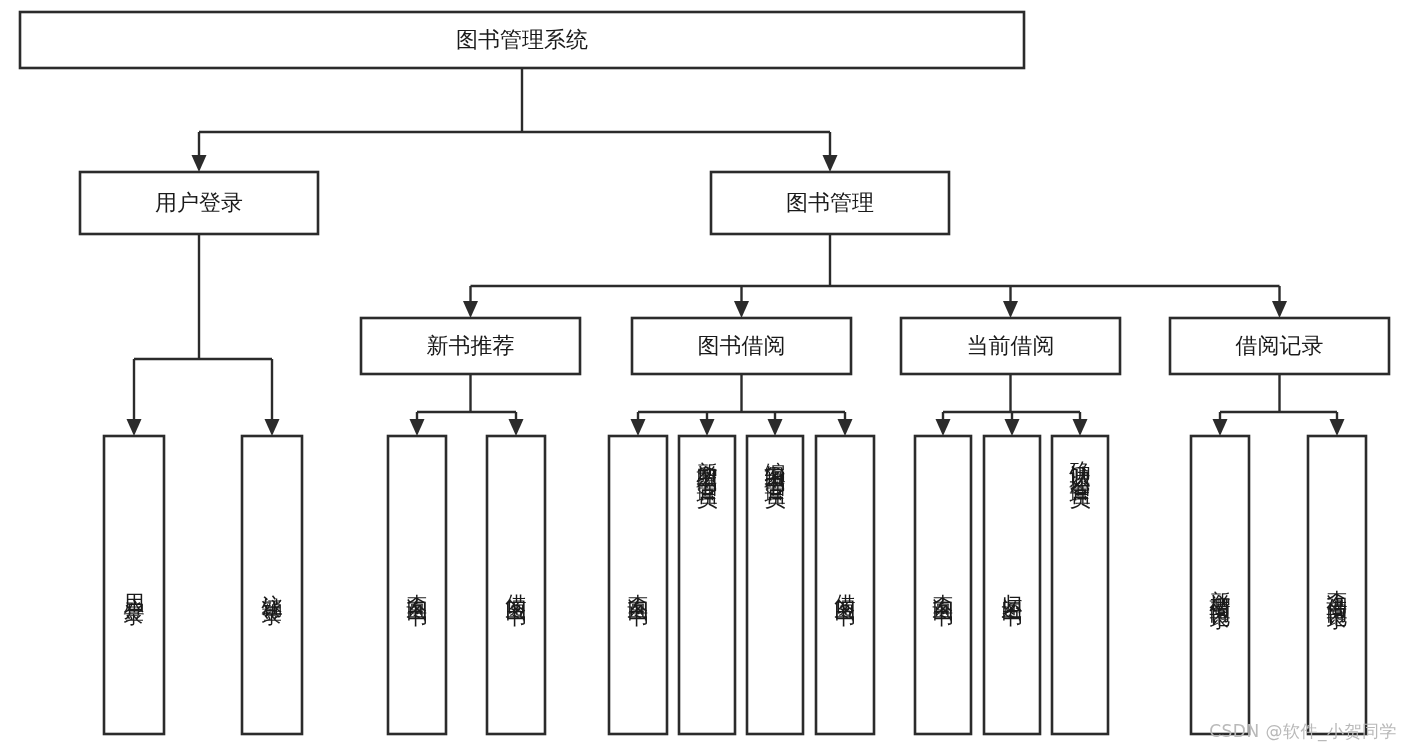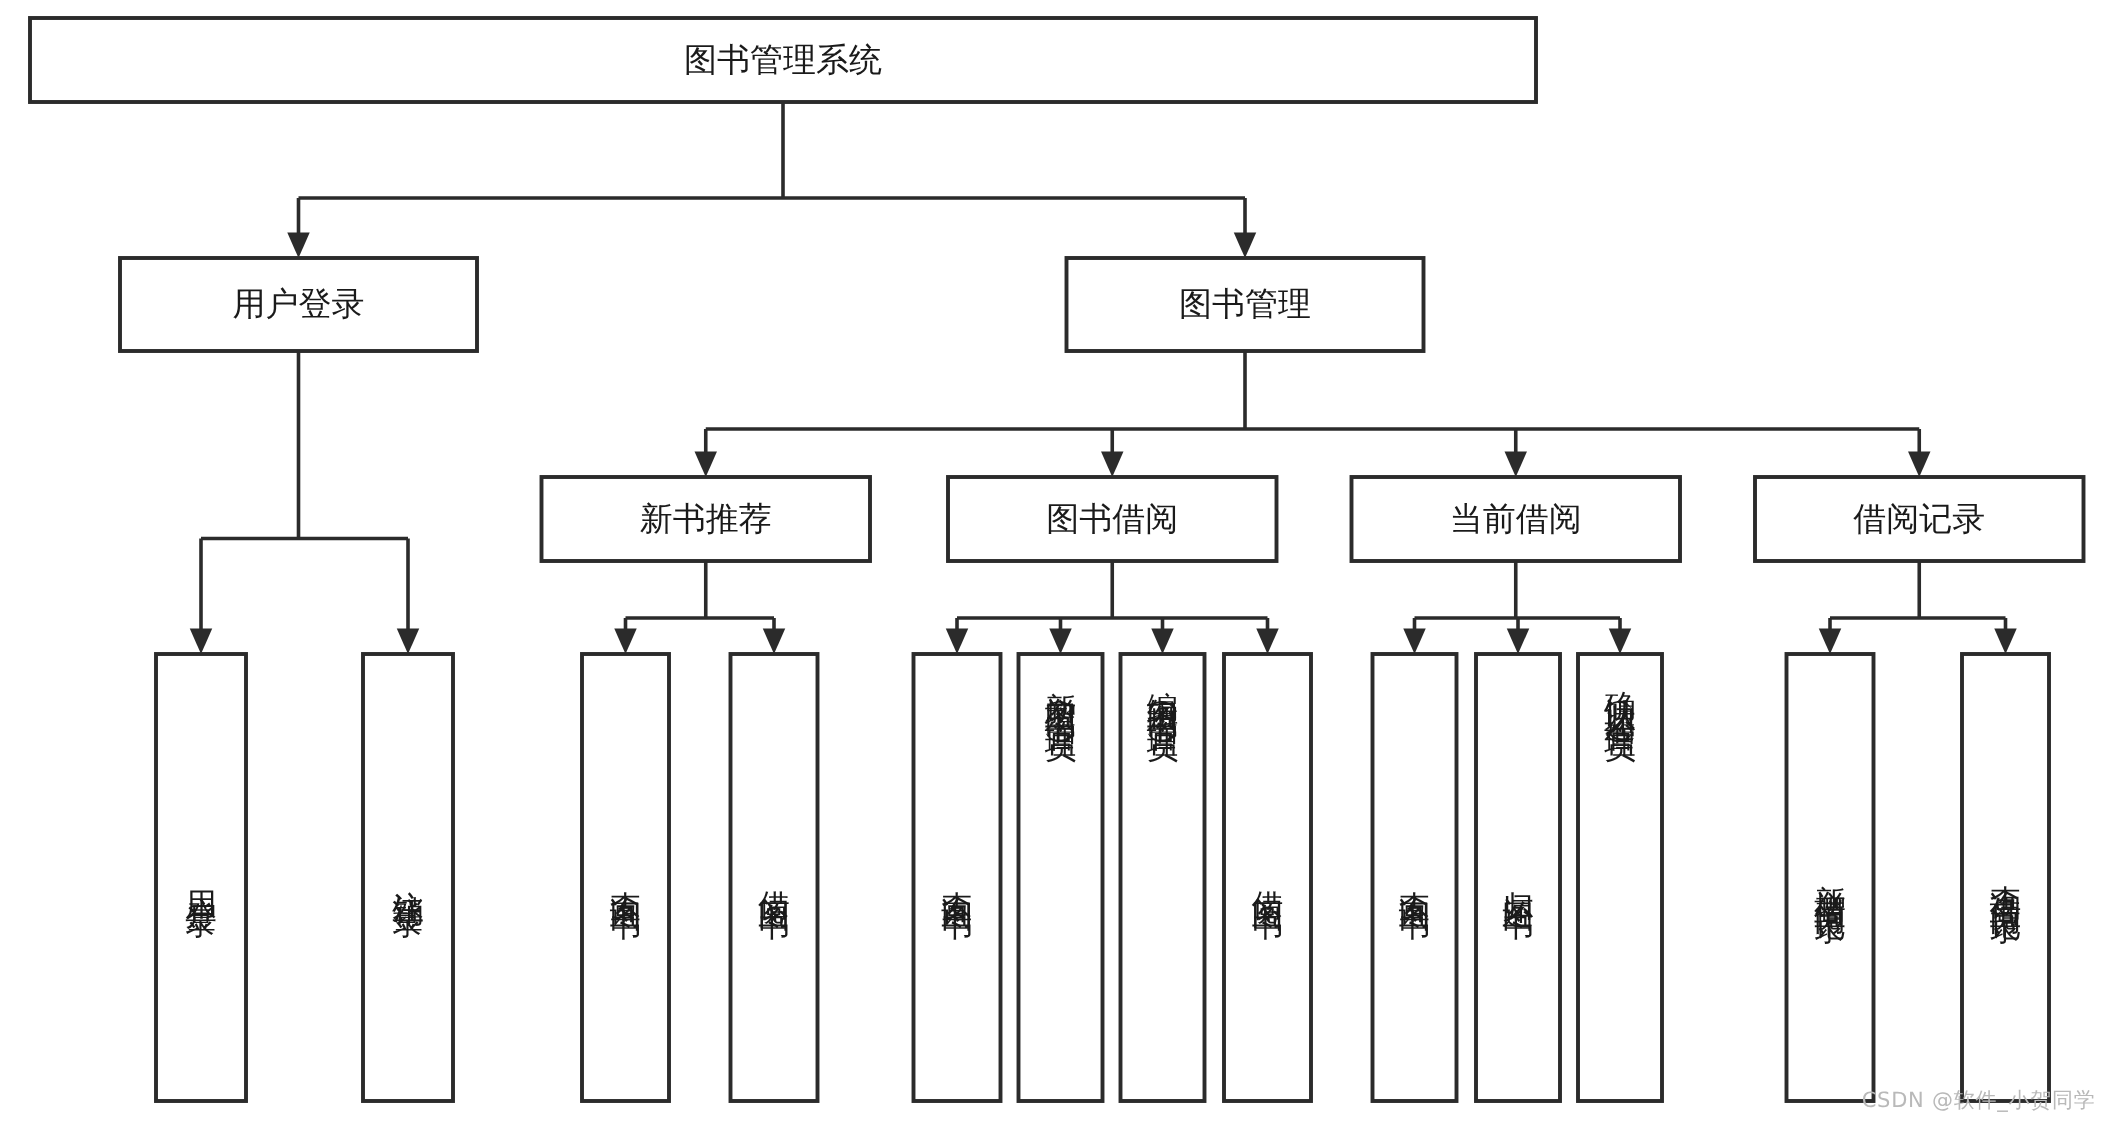--- a/index.html
+++ b/index.html
@@ -65,21 +65,21 @@
     justify-content: center;
     pointer-events: none;
   }
   .vlabel-wrap.align-middle { align-items: center; }
   .vlabel-wrap.align-top { align-items: flex-start; }
   #watermark {
     position: absolute;
     right: 8px;
     bottom: 4px;
     font-family: "DejaVu Sans", "Liberation Sans", sans-serif;
-    font-size: 14px;
+    font-size: 17px;
     color: #b9b9b9;
     letter-spacing: 0.5px;
     white-space: nowrap;
   }
 </style>
 </head>
 <body>
 
 <div id="diagram-root">
 

